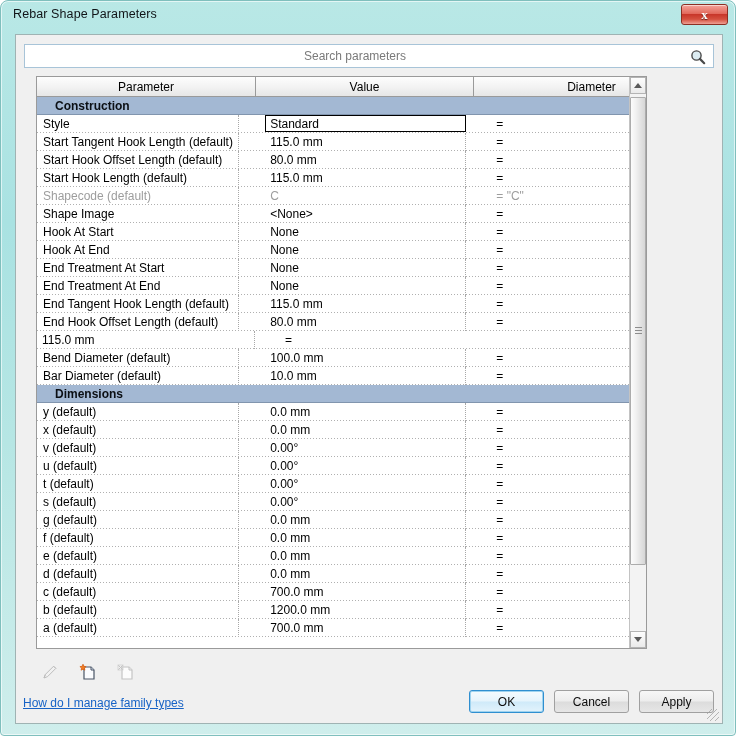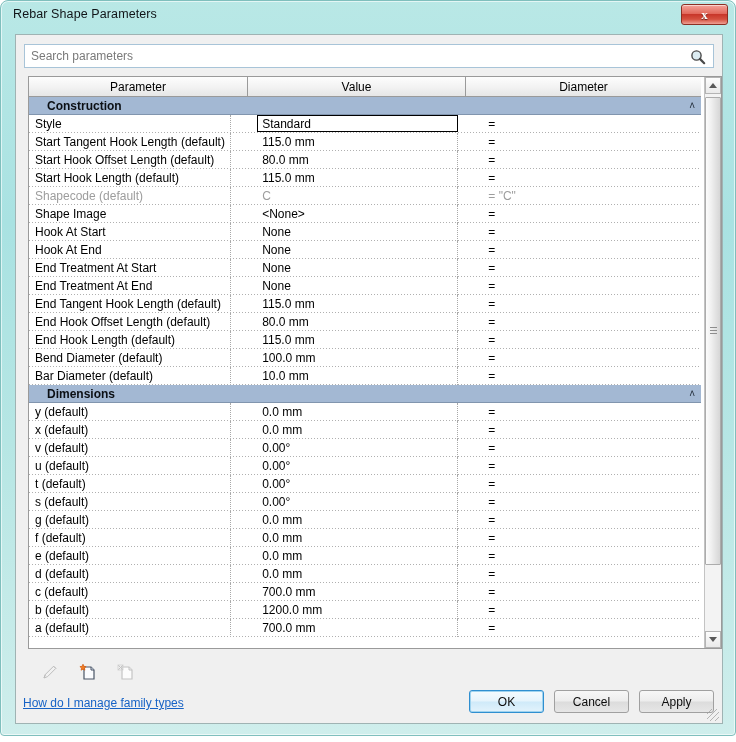--- a/index.html
+++ b/index.html
@@ -73,33 +73,34 @@
   }
   #search-input {
     position: absolute; left: 0; top: 0;
     width: 660px; height: 22px;
     border: 0; outline: none;
     padding: 0 6px;
     font-family: "Liberation Sans", sans-serif;
     font-size: 12px;
     color: #a16207;
     background: transparent;
+    text-align: center;
   }
   #search-input::placeholder { color: #7a7a7a; opacity: 1; }
   #search-icon {
     position: absolute; right: 3px; top: 1px;
     width: 24px; height: 21px;
     display: flex; align-items: center; justify-content: center;
     cursor: pointer;
   }
 
   
   #param-table-wrap {
-    position: absolute; left: 12px; top: 41px;
-    width: 694px; height: 573px;
+    position: absolute; left: 20px; top: 41px;
+    width: 611px; height: 573px;
     background: #ffffff;
     border: 1px solid #9a9a9a;
     overflow: hidden;
   }
   #table-header {
     position: absolute; left: 0; top: 0;
     width: 672px; height: 20px;
     display: flex;
     background: linear-gradient(to bottom, #ffffff 0%, #f4f4f4 50%, #e8e8e8 100%);
     border-bottom: 1px solid #9a9a9a;
@@ -368,21 +369,20 @@
             <div class="cell cell-param">End Tangent Hook Length (default)</div>
             <div class="cell cell-value">115.0 mm</div>
             <div class="cell cell-formula">=</div>
           </div>
           <div class="param-row">
             <div class="cell cell-param">End Hook Offset Length (default)</div>
             <div class="cell cell-value">80.0 mm</div>
             <div class="cell cell-formula">=</div>
           </div>
           <div class="param-row">
-            <div class="cell cell-param">End Hook Length (default)</div>
             <div class="cell cell-value">115.0 mm</div>
             <div class="cell cell-formula">=</div>
           </div>
           <div class="param-row">
             <div class="cell cell-param">Bend Diameter (default)</div>
             <div class="cell cell-value">100.0 mm</div>
             <div class="cell cell-formula">=</div>
           </div>
           <div class="param-row">
             <div class="cell cell-param">Bar Diameter (default)</div>

